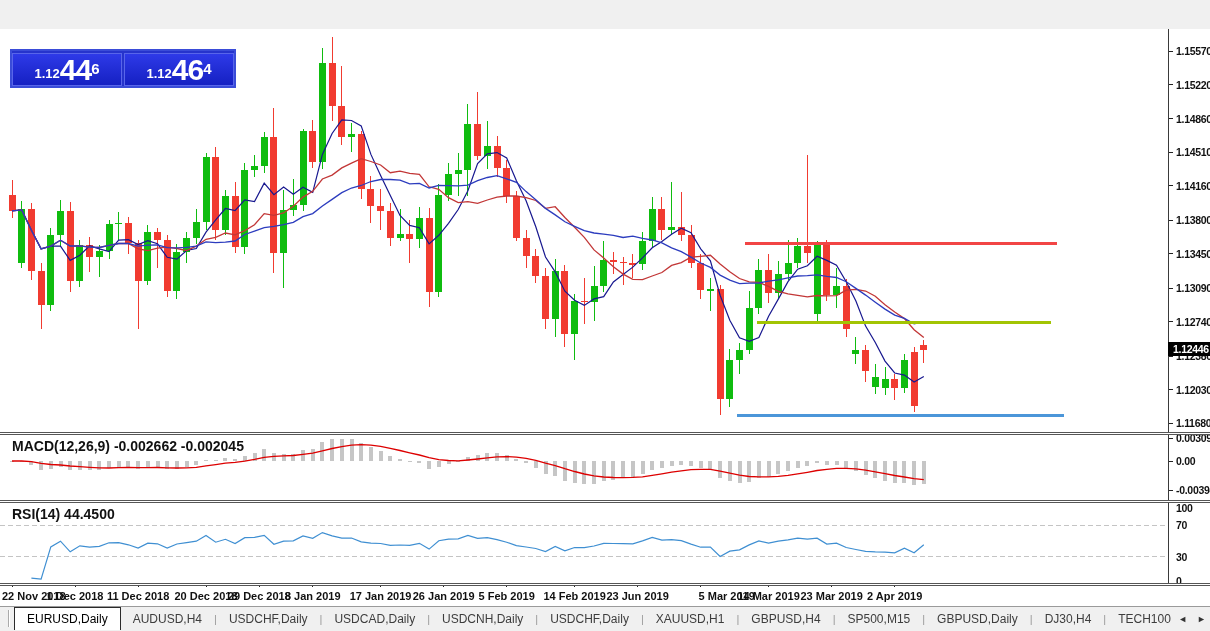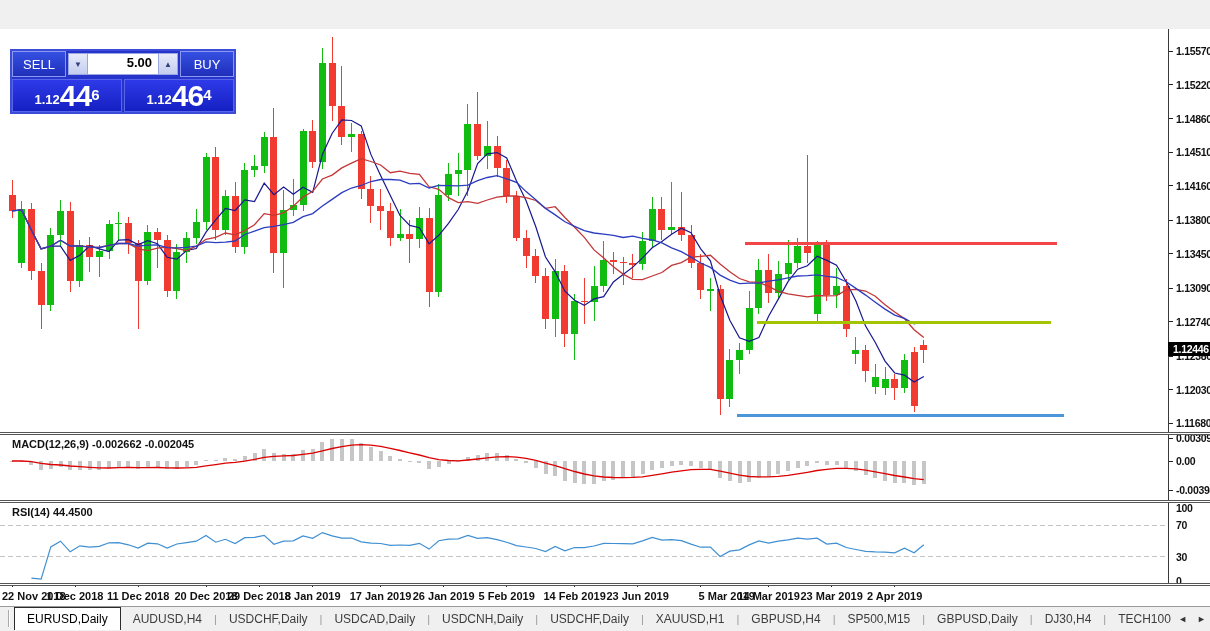--- a/index.html
+++ b/index.html
@@ -17,21 +17,21 @@
   .pane-sep{position:absolute;left:0;width:1210px;height:3px;background:#ffffff;
     border-top:1px solid #565656;border-bottom:1px solid #565656;box-sizing:border-box;z-index:6;}
   .axis-col{position:absolute;left:1168px;top:0;width:42px;height:556px;background:#ffffff;
     border-left:1px solid #3a3a3a;box-sizing:border-box;z-index:4;}
   .axis-label{position:absolute;left:7px;font-size:10.5px;font-weight:700;color:#111;white-space:nowrap;letter-spacing:-0.3px;}
   .axis-tick{position:absolute;left:0;width:4px;height:1px;background:#222;}
   .price-box{position:absolute;left:1168px;width:42px;height:14px;background:#000;color:#fff;
     font-size:10.5px;font-weight:700;line-height:14px;padding-left:5px;box-sizing:border-box;z-index:9;letter-spacing:-0.3px;}
   .chart-title{position:absolute;left:12px;top:4px;font-size:11px;font-weight:700;color:#111;z-index:7;}
   .chart-title .tri{font-size:8px;vertical-align:1px;margin-right:4px;}
-  .pane-label{position:absolute;left:12px;font-size:11px;font-weight:700;color:#111;z-index:7;}
+  .pane-label{position:absolute;left:12px;font-size:14px;font-weight:700;color:#111;z-index:7;}
   svg{position:absolute;left:0;shape-rendering:crispEdges;}
   
   .date-axis{position:absolute;left:0;top:556px;width:1168px;height:21px;background:#fff;z-index:5;}
   .date-label{position:absolute;top:5px;font-size:11px;font-weight:700;color:#111;white-space:nowrap;}
   .date-tick{position:absolute;top:-2px;width:1px;height:4px;background:#222;}
   
   .trade-panel{position:absolute;left:10px;top:20px;width:222px;z-index:10;border:2px solid #3a4cd8;background:#2634cc;}
   .tp-row1{display:flex;height:26px;}
   .tp-btn{flex:0 0 54px;display:flex;align-items:center;justify-content:center;color:#fff;font-size:13px;
     background:linear-gradient(#3550e2,#1f2fba);border:1px solid #8b98f2;box-sizing:border-box;cursor:pointer;}
@@ -406,29 +406,20 @@
         <div class="axis-label" style="top: 521.981px;">30</div>
         <div class="axis-label" style="top: 545.599px;">0</div>
       </div>
     <div class="price-box" id="priceBox" style="top: 313px;">1.12446</div>
 
 
     <div class="pane-label" style="top:409px" id="macdLabel">MACD(12,26,9) -0.002662 -0.002045</div>
     <div class="pane-label" style="top:477px">RSI(14) 44.4500</div>
 
     <div class="trade-panel">
-      <div class="tp-row1">
-        <div class="tp-btn">SELL</div>
-        <div class="tp-spin">
-          <div class="spin-btn">▼</div>
-          <div class="spin-field">5.00</div>
-          <div class="spin-btn">▲</div>
-        </div>
-        <div class="tp-btn">BUY</div>
-      </div>
       <div class="tp-row2">
         <div class="tp-price">
           <span class="tp-small">1.12</span>
             <span class="tp-big">44</span>
             <span class="tp-sup">6</span>
         </div>
         <div class="tp-price">
           <span class="tp-small">1.12</span>
             <span class="tp-big">46</span>
             <span class="tp-sup">4</span>

